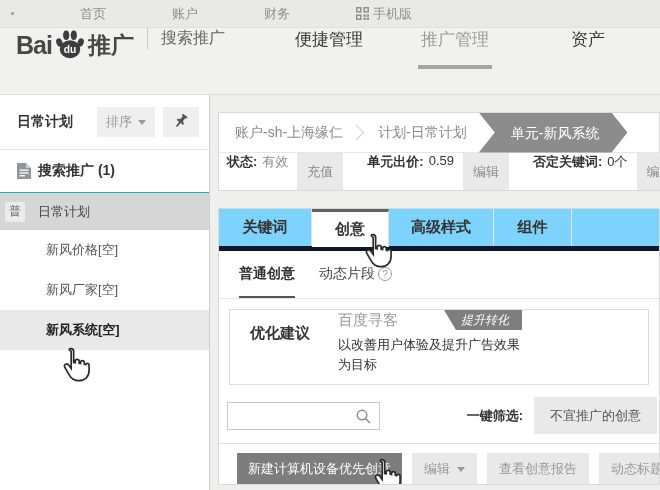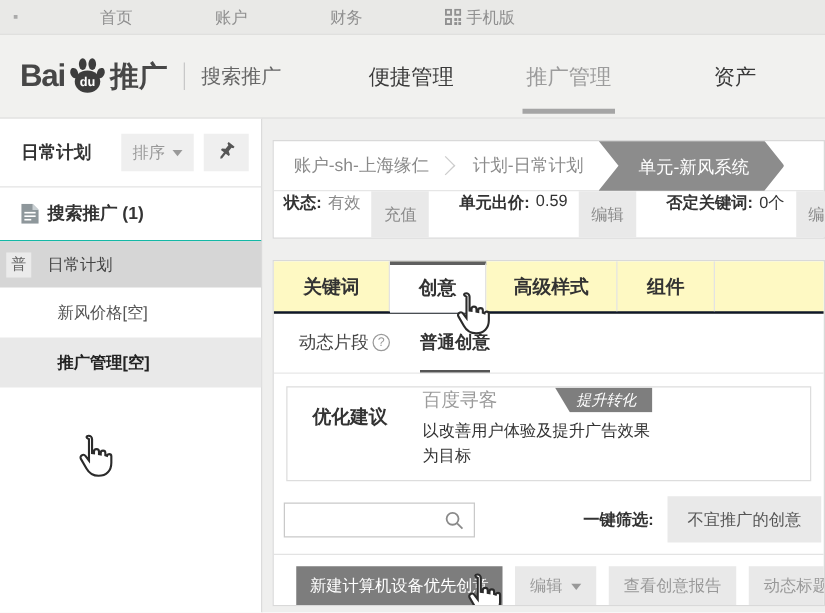--- a/index.html
+++ b/index.html
@@ -10,21 +10,21 @@
   
   .topbar { height:28px; background:#e9e9e7; display:flex; align-items:center;
     font-size:13px; color:#8f8f8f; border-bottom:1px solid #e0e0de; }
   .topbar .dot { width:3px; height:3px; background:#aaa; margin-left:11px; }
   .topbar-item { margin-left:66px; cursor:pointer; display:flex; align-items:center; gap:4px; white-space:nowrap; }
   .topbar-item:first-of-type { margin-left:41px; }
   .qr-icon { width:13px; height:13px; display:inline-block; }
 
   
   .header { height:67px; background:#f1f1ef; border-bottom:1px solid #dcdcdc;
-    display:flex; align-items:center; }
+    display:flex; align-items:flex-start; }
   .logo { display:flex; align-items:center; margin-left:16px; }
   .logo-bai { font-size:25px; font-weight:bold; color:#474747; letter-spacing:-1px; }
   .paw { width:34px; height:34px; margin:0 1px; }
   .logo-suffix { font-size:23px; font-weight:bold; color:#474747; }
   .logo-divider { width:1px; height:22px; background:#c8c8c8; margin:0 13px; }
   .product-name { font-size:16px; color:#666; }
   .header-tabs { display:flex; align-items:center; font-size:17px; color:#3a3a3a; }
   .header-tab { margin-left:70px; cursor:pointer; position:relative; white-space:nowrap; }
   .header-tab.active { color:#9c9c9c; }
   .header-tab.active::after { content:""; position:absolute; left:-3px; right:-3px;
@@ -77,21 +77,21 @@
   .st-label { font-weight:bold; color:#333; }
   .st-value { color:#8a8a8a; margin-left:5px; }
   .st-value.dark { color:#333; }
   .mini-btn { margin-left:9px; background:#e9e9e9; border:none; color:#8a8a8a;
     font-size:13px; padding:5px 10px; cursor:pointer; white-space:nowrap; }
   .st-sep { width:1px; height:16px; background:#ddd; margin:0 12px; }
 
   
   .main-card { background:#fff; border:1px solid #d9d9d9; margin-top:17px; height:277px;
     position:relative; overflow:hidden; }
-  .tabs-bar { height:42px; background:#fef9c3; border-bottom:2px solid #0f172a; display:flex; }
+  .tabs-bar { height:42px; background:#7dd3fc; border-bottom:5px solid #0f172a; display:flex; }
   .tab { display:flex; align-items:center; justify-content:center; font-size:15px;
     font-weight:600; color:#333; border-right:1px solid #e3e3e3; cursor:pointer; }
   .tab.t0{width:93px;} .tab.t1{width:77px;} .tab.t2{width:105px;} .tab.t3{width:78px;}
   .tab.active { background:#fff; border-top:3px solid #5f5f5f; border-bottom:1px solid #fff;
     margin-bottom:-1px; }
   .cursor-tab { left:140px; top:21px; }
   .subtabs { height:48px; display:flex; align-items:flex-start; padding:14px 0 0 20px;
     border-bottom:1px solid #e8e8e8; }
   .subtab { font-size:14px; color:#444; cursor:pointer; padding-bottom:13px; display:flex; align-items:center; }
   .subtab.active { font-weight:bold; color:#333; border-bottom:2px solid #555; }
@@ -202,21 +202,22 @@
               <rect x="2.5" y="9.3" width="9" height="1.3" fill="#fff"></rect>
               <rect x="2.5" y="12.1" width="5.5" height="1.3" fill="#fff"></rect>
             </svg></span>
         <span class="root-label">搜索推广 (1)</span>
       </div>
       <div class="plan-row">
         <span class="plan-badge">普</span>
         <span class="plan-label">日常计划</span>
       </div>
       <div class="unit-row">新风价格[空]</div>
-      <div class="unit-row selected">推广管理[空]</div>
+      <div class="unit-row">新风厂家[空]</div>
+      <div class="unit-row selected">新风系统[空]</div>
       <div class="cursor cursor-sidebar">
         <svg viewBox="0 0 24 24">
             <path d="M9 2c1 0 1.8.8 1.8 1.8V11l1 .15v-.9c0-.7.6-1.3 1.3-1.3s1.3.6 1.3 1.3v1.3l.9.15v-.75c0-.65.55-1.2 1.2-1.2s1.2.55 1.2 1.2v1.2l.85.3c.1-.5.55-.9 1.1-.9.65 0 1.15.5 1.15 1.15v3.3c0 4.2-2.6 6.8-6.6 6.8-3.1 0-4.9-1.3-6.3-3.8l-2.9-5c-.4-.7-.15-1.55.55-1.9.65-.35 1.45-.15 1.9.45l1.75 2.3V3.8C7.2 2.8 8 2 9 2z" fill="#fff" stroke="#2b2b2b" stroke-width="1.1"></path>
           </svg>
       </div>
     </div>
 
     <div class="content">
 
       <div class="crumb-card">
@@ -248,25 +249,25 @@
           <div class="tab t2">高级样式</div>
           <div class="tab t3">组件</div>
         </div>
         <div class="cursor cursor-tab">
           <svg viewBox="0 0 24 24">
               <path d="M9 2c1 0 1.8.8 1.8 1.8V11l1 .15v-.9c0-.7.6-1.3 1.3-1.3s1.3.6 1.3 1.3v1.3l.9.15v-.75c0-.65.55-1.2 1.2-1.2s1.2.55 1.2 1.2v1.2l.85.3c.1-.5.55-.9 1.1-.9.65 0 1.15.5 1.15 1.15v3.3c0 4.2-2.6 6.8-6.6 6.8-3.1 0-4.9-1.3-6.3-3.8l-2.9-5c-.4-.7-.15-1.55.55-1.9.65-.35 1.45-.15 1.9.45l1.75 2.3V3.8C7.2 2.8 8 2 9 2z" fill="#fff" stroke="#2b2b2b" stroke-width="1.1"></path>
             </svg>
         </div>
 
         <div class="subtabs">
+          <div class="subtab active">普通创意</div>
           <div class="subtab">
             <span>动态片段</span>
             <span class="help-circle">?</span>
           </div>
-          <div class="subtab active">普通创意</div>
         </div>
 
         <div class="suggestion-box">
           <div class="sug-title">优化建议</div>
           <div>
             <div class="sug-head">
               <span class="sug-product">百度寻客</span>
               <span class="sug-badge">提升转化</span>
             </div>
             <div class="sug-desc">以改善用户体验及提升广告效果为目标</div>

